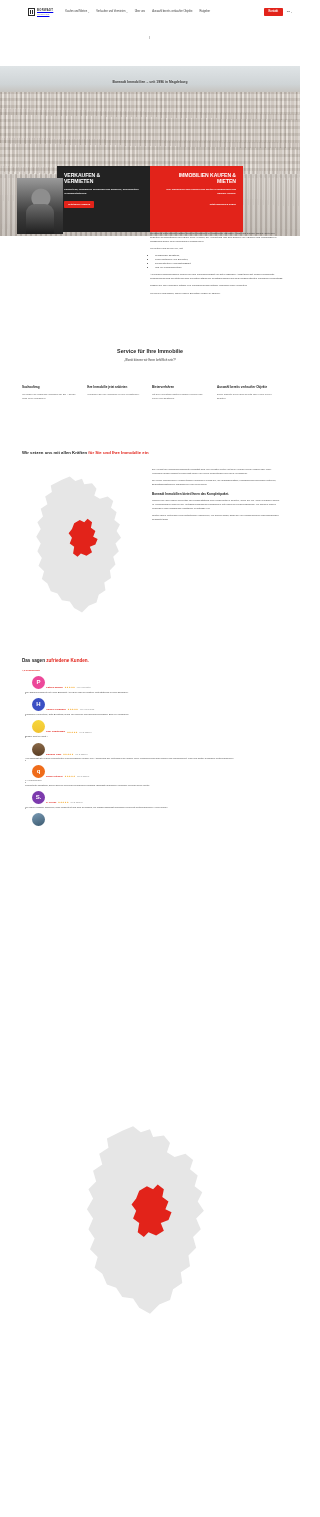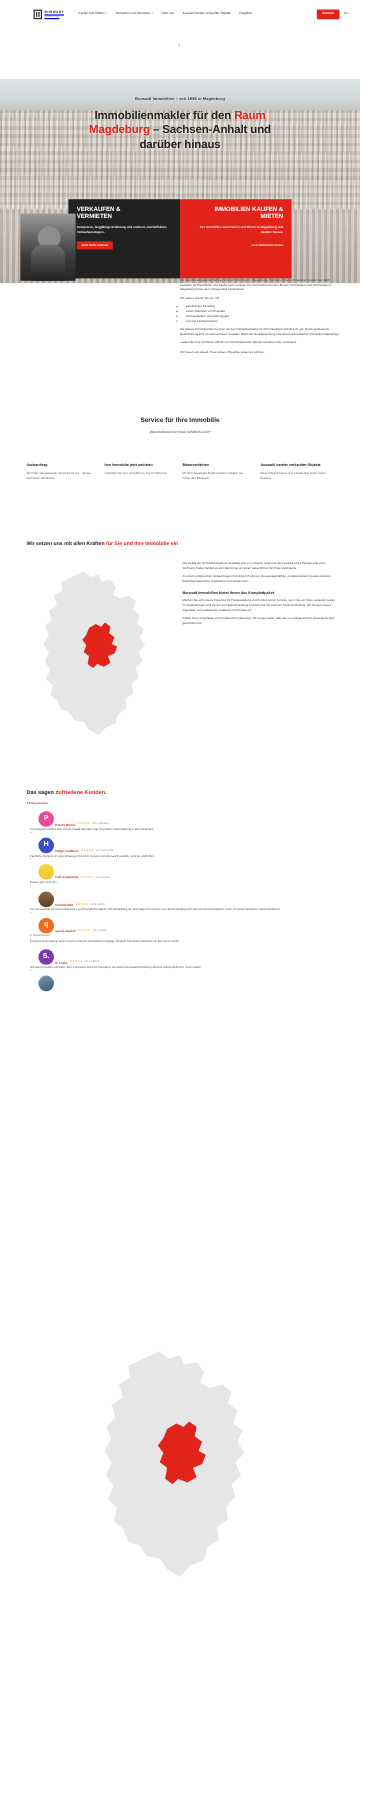--- a/index.html
+++ b/index.html
@@ -236,25 +236,20 @@
   </div>
 </div>
 <div class="tiny-dot"></div>
 
 <section class="hero">
   <div class="hero-photo">
     <div class="sky"></div>
   </div>
   <div class="hero-inner">
     <div class="hero-kicker">Borwadt Immobilien – seit 1996 in Magdeburg</div>
-    <h1 class="hero-title">
-      <span>Immobilienmakler für den </span><span class="hl">Raum</span><br>
-      <span class="hl">Magdeburg</span><span> – Sachsen-Anhalt und</span><br>
-      <span>darüber hinaus</span>
-    </h1>
   </div>
 </section>
 
 <div class="portrait"></div>
 
 <div class="cards">
   <div class="card dark">
     <h3>
       <span>VERKAUFEN &amp;</span><br>
       <span>VERMIETEN</span>

